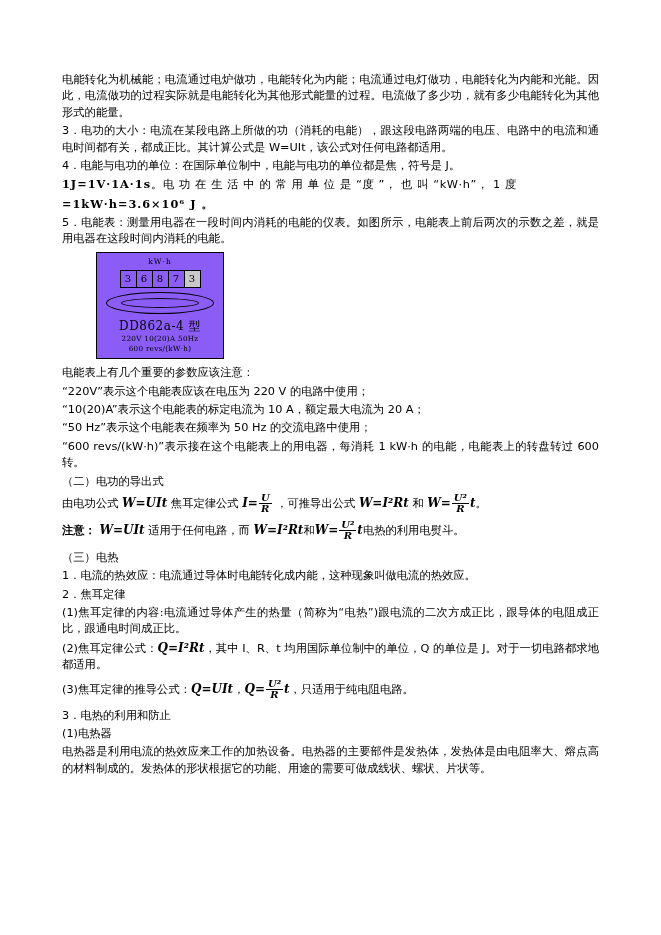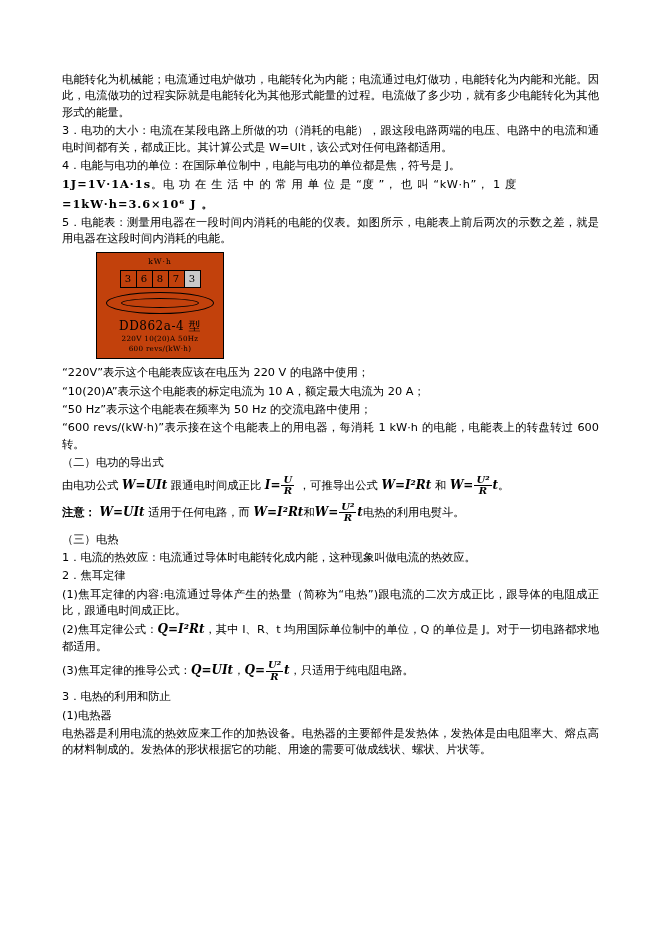--- a/index.html
+++ b/index.html
@@ -69,21 +69,21 @@
     letter-spacing: 1px;
     margin-top: 8px;
   }
   
   .meter-wrap {
     margin: 4px 0 6px 34px;
   }
   .meter {
     width: 128px;
     border: 1.4px solid #000;
-    background: #c2410c;
+    background: #8b5cf6;
     padding: 4px 5px 5px 5px;
     box-sizing: border-box;
     font-size: 7px;
     text-align: center;
     font-family: "DejaVu Serif", "Liberation Serif", serif;
   }
   .meter-top {
     font-size: 7.5px;
     letter-spacing: 1px;
     margin-bottom: 2px;
@@ -161,31 +161,32 @@
           <div class="d">7</div>
           <div class="d">3</div>
         </div>
         <div class="meter-dial"></div>
         <div class="meter-model meter-line">DD862a-4 型</div>
         <div class="meter-line">220V 10(20)A  50Hz</div>
         <div class="meter-line">600 revs/(kW·h)</div>
       </div>
     </div>
 
+    <p class="blk">电能表上有几个重要的参数应该注意：</p>
     <p class="blk">“220V”表示这个电能表应该在电压为 220 V 的电路中使用；</p>
     <p class="blk">“10(20)A”表示这个电能表的标定电流为 10 A，额定最大电流为 20 A；</p>
     <p class="blk">“50 Hz”表示这个电能表在频率为 50 Hz 的交流电路中使用；</p>
     <p class="blk">“600 revs/(kW·h)”表示接在这个电能表上的用电器，每消耗 1 kW·h 的电能，电能表上的转盘转过 600 转。</p>
 
     <p class="blk">（二）电功的导出式</p>
 
     <p class="derive-line">
       <span>由电功公式</span>
       <span class="formula-inline">W=UIt</span>
-      <span>跟通电时间成正比</span>
+      <span>焦耳定律公式</span>
       <span class="formula-inline">I=</span><span class="frac"><span class="num fml">U</span><span class="den fml">R</span></span>
       <span>，可推导出公式</span>
       <span class="formula-inline">W=I²Rt</span>
       <span>和</span>
       <span class="formula-inline">W=</span><span class="frac"><span class="num fml">U²</span><span class="den fml">R</span></span><span class="formula-inline">t</span><span>。</span>
     </p>
 
     <p class="note-line">
       <span class="bold">注意：</span>
       <span class="formula-inline">W=UIt</span>

